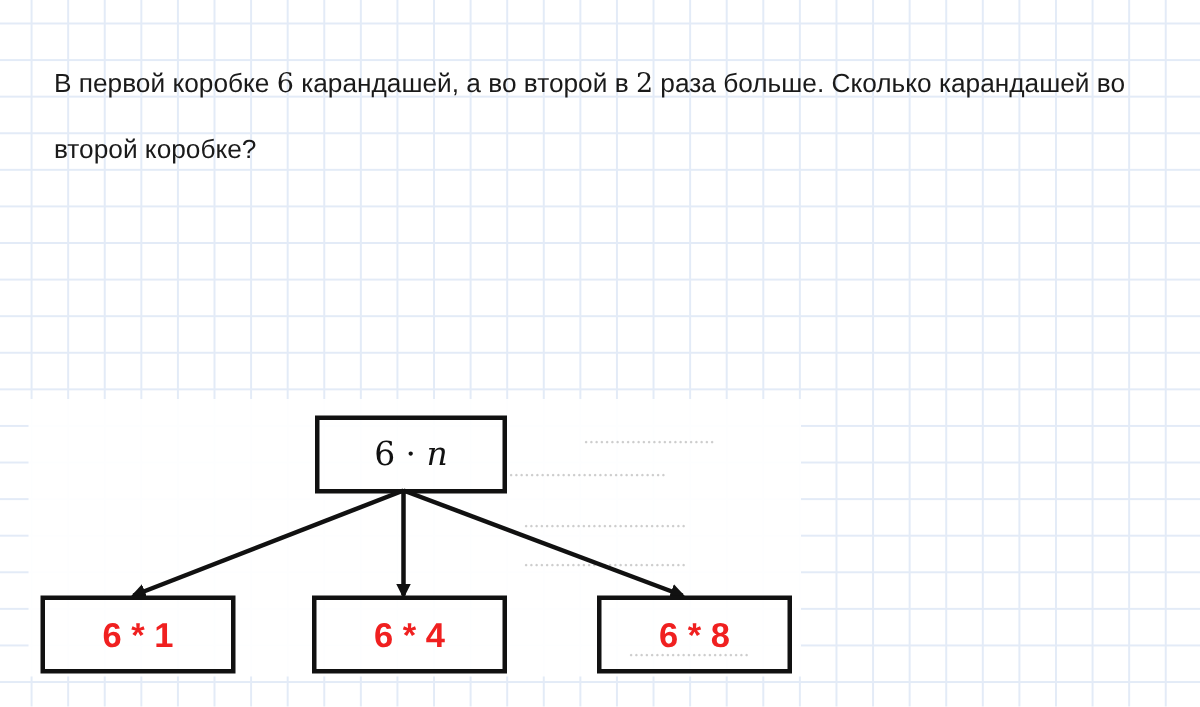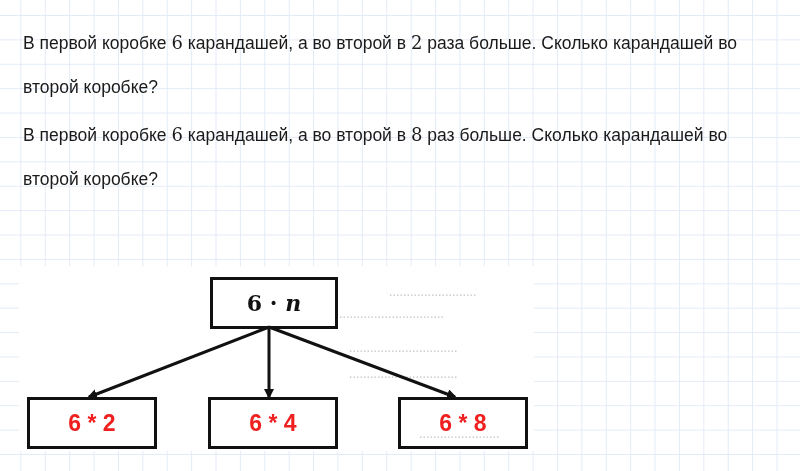--- a/index.html
+++ b/index.html
@@ -11,48 +11,45 @@
       linear-gradient(to bottom, #e3ebf7 1px, transparent 1px);
     background-size:24.4px 24.4px;
     background-position:-4px 15px;
     font-family:"Liberation Sans", "DejaVu Sans", sans-serif;
     color:#1a1a1a;
   }
   .text-block {
     position:absolute; left:19px; top:17px; width:770px;
     font-size:17.5px; line-height:43.5px;
   }
-  .para { margin:4px; }
+  .para { margin:17px; }
   .num { font-family:"DejaVu Serif", "Liberation Serif", serif; font-size:18px; }
   .figure {
     position:absolute; left:19px; top:266px; width:515px; height:185px;
     background:rgba(255,255,255,0.93);
   }
   .ghost {
     position:absolute; font-family:"Liberation Serif", serif; font-size:14px;
     color:#b9b9b9; white-space:nowrap; opacity:0.7;
   }
   .box {
     position:absolute; border:3px solid #111; background:transparent;
     box-sizing:border-box; display:flex; align-items:center; justify-content:center;
   }
-  .root-label { font-family:"DejaVu Serif", serif; font-weight:bold; font-size:22px; color:#111; }
+  .root-label { font-family:"DejaVu Serif", serif; font-weight:normal; font-size:22px; color:#111; }
   .root-label i { font-style:italic; }
   .leaf-label { font-family:"Liberation Sans", sans-serif; font-weight:bold; font-size:23px; color:#f02020; }
   svg.arrows { position:absolute; left:0; top:0; }
 </style>
 </head>
 <body>
 
 <div class="text-block">
   <p class="para">
     <span>В первой коробке </span><span class="num">6</span><span> карандашей, а во второй в </span><span class="num">2</span><span> раза больше. Сколько карандашей во второй коробке?</span>
-  </p>
-  <p class="para">
-    <span>В первой коробке </span><span class="num">6</span><span> карандашей, а во второй в </span><span class="num">8</span><span> раз больше. Сколько карандашей во второй коробке?</span>
   </p>
 </div>
 
 <div class="figure">
   <div class="ghost" style="left:370px;top:18px;">.........................</div>
   <div class="ghost" style="left:320px;top:40px;">..............................</div>
   <div class="ghost" style="left:330px;top:74px;">...............................</div>
   <div class="ghost" style="left:330px;top:100px;">...............................</div>
   <div class="ghost" style="left:400px;top:160px;">.......................</div>
 
@@ -65,21 +62,21 @@
     <line x1="250" y1="61" x2="70" y2="131" stroke="#111" stroke-width="3" marker-end="url(#ah)"></line>
     <line x1="250" y1="61" x2="250" y2="131" stroke="#111" stroke-width="3" marker-end="url(#ah)"></line>
     <line x1="250" y1="61" x2="436" y2="131" stroke="#111" stroke-width="3" marker-end="url(#ah)"></line>
   </svg>
 
   <div class="box" style="left:191px;top:11px;width:128px;height:52px;">
     <span class="root-label"><span>6 · </span><i>n</i></span>
   </div>
 
   <div class="box" style="left:8px;top:131px;width:130px;height:52px;">
-    <span class="leaf-label">6 * 2</span>
+    <span class="leaf-label">6 * 1</span>
   </div>
   <div class="box" style="left:189px;top:131px;width:130px;height:52px;justify-content:center;">
     <span class="leaf-label">6 * 4</span>
   </div>
   <div class="box" style="left:379px;top:131px;width:130px;height:52px;">
     <span class="leaf-label">6 * 8</span>
   </div>
 </div>
 
 </body></html>

